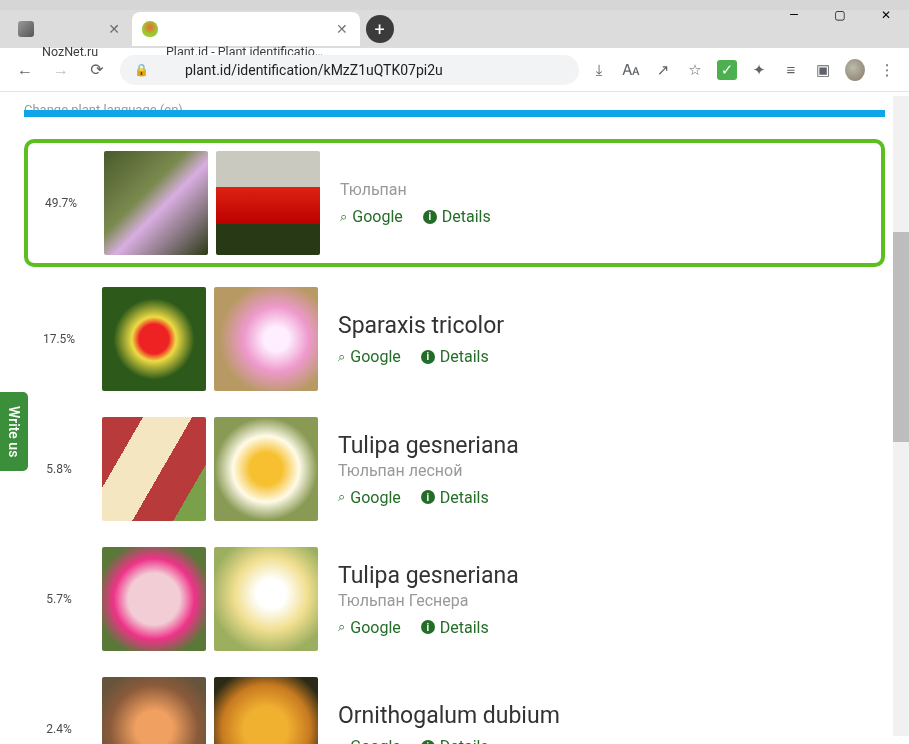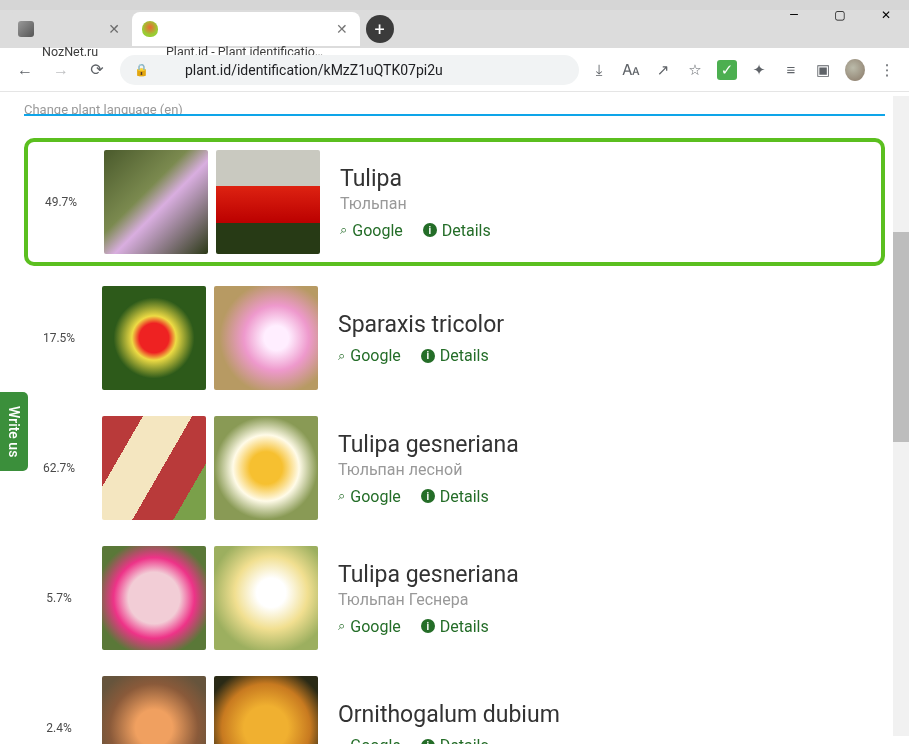--- a/index.html
+++ b/index.html
@@ -28,21 +28,21 @@
   .omnibox { flex:1; display:flex; align-items:center; gap:8px; background:#f1f3f4; border-radius:16px; padding:4px 14px; height:30px; font-size:14px; color:#202124; }
   .omnibox .lock { font-size:12px; color:#5f6368; }
   .omnibox .url { white-space:nowrap; overflow:hidden;margin-left:28px; }
   .tb-icons { display:flex; align-items:center; gap:12px; color:#5f6368; }
   .tb-icons span { width:20px; text-align:center; font-size:15px; }
   .avatar { width:22px; height:22px; border-radius:50%; background:radial-gradient(circle at 40% 40%, #bba, #876); }
   .green-check { width:20px; height:20px; background:#4caf50; color:#fff; display:flex; align-items:center; justify-content:center; font-size:12px; border-radius:3px; }
 
   
   .page { padding: 8px 24px 0 24px; position:relative; height: calc(744px - 10px - 38px - 44px); overflow:hidden; }
-  .cut-text { color:#999; font-size:13px; border-bottom:2px solid #0ea5e9; padding:2px 0 8px 0; margin-bottom:22px; overflow:hidden; height:16px; }
+  .cut-text { color:#999; font-size:13px; border-bottom:7px solid #0ea5e9; padding:2px 0 8px 0; margin-bottom:22px; overflow:hidden; height:16px; }
 
   .results { display:flex; flex-direction:column; gap:14px; }
   .result { display:flex; align-items:center; gap:14px; padding:6px; border-radius:4px; }
   .result.highlight { border:4px solid #5bbf1f; border-radius:10px; padding:8px 8px 8px 4px; }
   .pct { width:58px; text-align:center; font-size:12px; color:#4a4a4a; }
   .thumbs { display:flex; gap:8px; }
   .thumb { width:104px; height:104px; border-radius:2px; }
   .info { display:flex; flex-direction:column; gap:2px; padding-left:6px; }
   .latin { font-size:23px; color:#333; font-weight:400; }
   .common { font-size:16px; color:#999; }
@@ -122,21 +122,20 @@
   <div class="feedback">Write us</div>
 
   <div class="results" id="results">
       <div class="result highlight">
         <div class="pct">49.7%</div>
         <div class="thumbs">
           <div class="thumb t1a"></div>
           <div class="thumb t1b"></div>
         </div>
         <div class="info">
-          <div class="latin">Tulipa</div>
           <div class="common">Тюльпан</div>
           <div class="links">
             <div class="link">
               <span class="ic">⌕</span>
               <span>Google</span>
             </div>
             <div class="link">
               <span class="info-ic">i</span>
               <span>Details</span>
             </div>
@@ -157,21 +156,21 @@
               <span>Google</span>
             </div>
             <div class="link">
               <span class="info-ic">i</span>
               <span>Details</span>
             </div>
           </div>
         </div>
       </div>
       <div class="result">
-        <div class="pct">62.7%</div>
+        <div class="pct">5.8%</div>
         <div class="thumbs">
           <div class="thumb t3a"></div>
           <div class="thumb t3b"></div>
         </div>
         <div class="info">
           <div class="latin">Tulipa gesneriana</div>
           <div class="common">Тюльпан лесной</div>
           <div class="links">
             <div class="link">
               <span class="ic">⌕</span>

